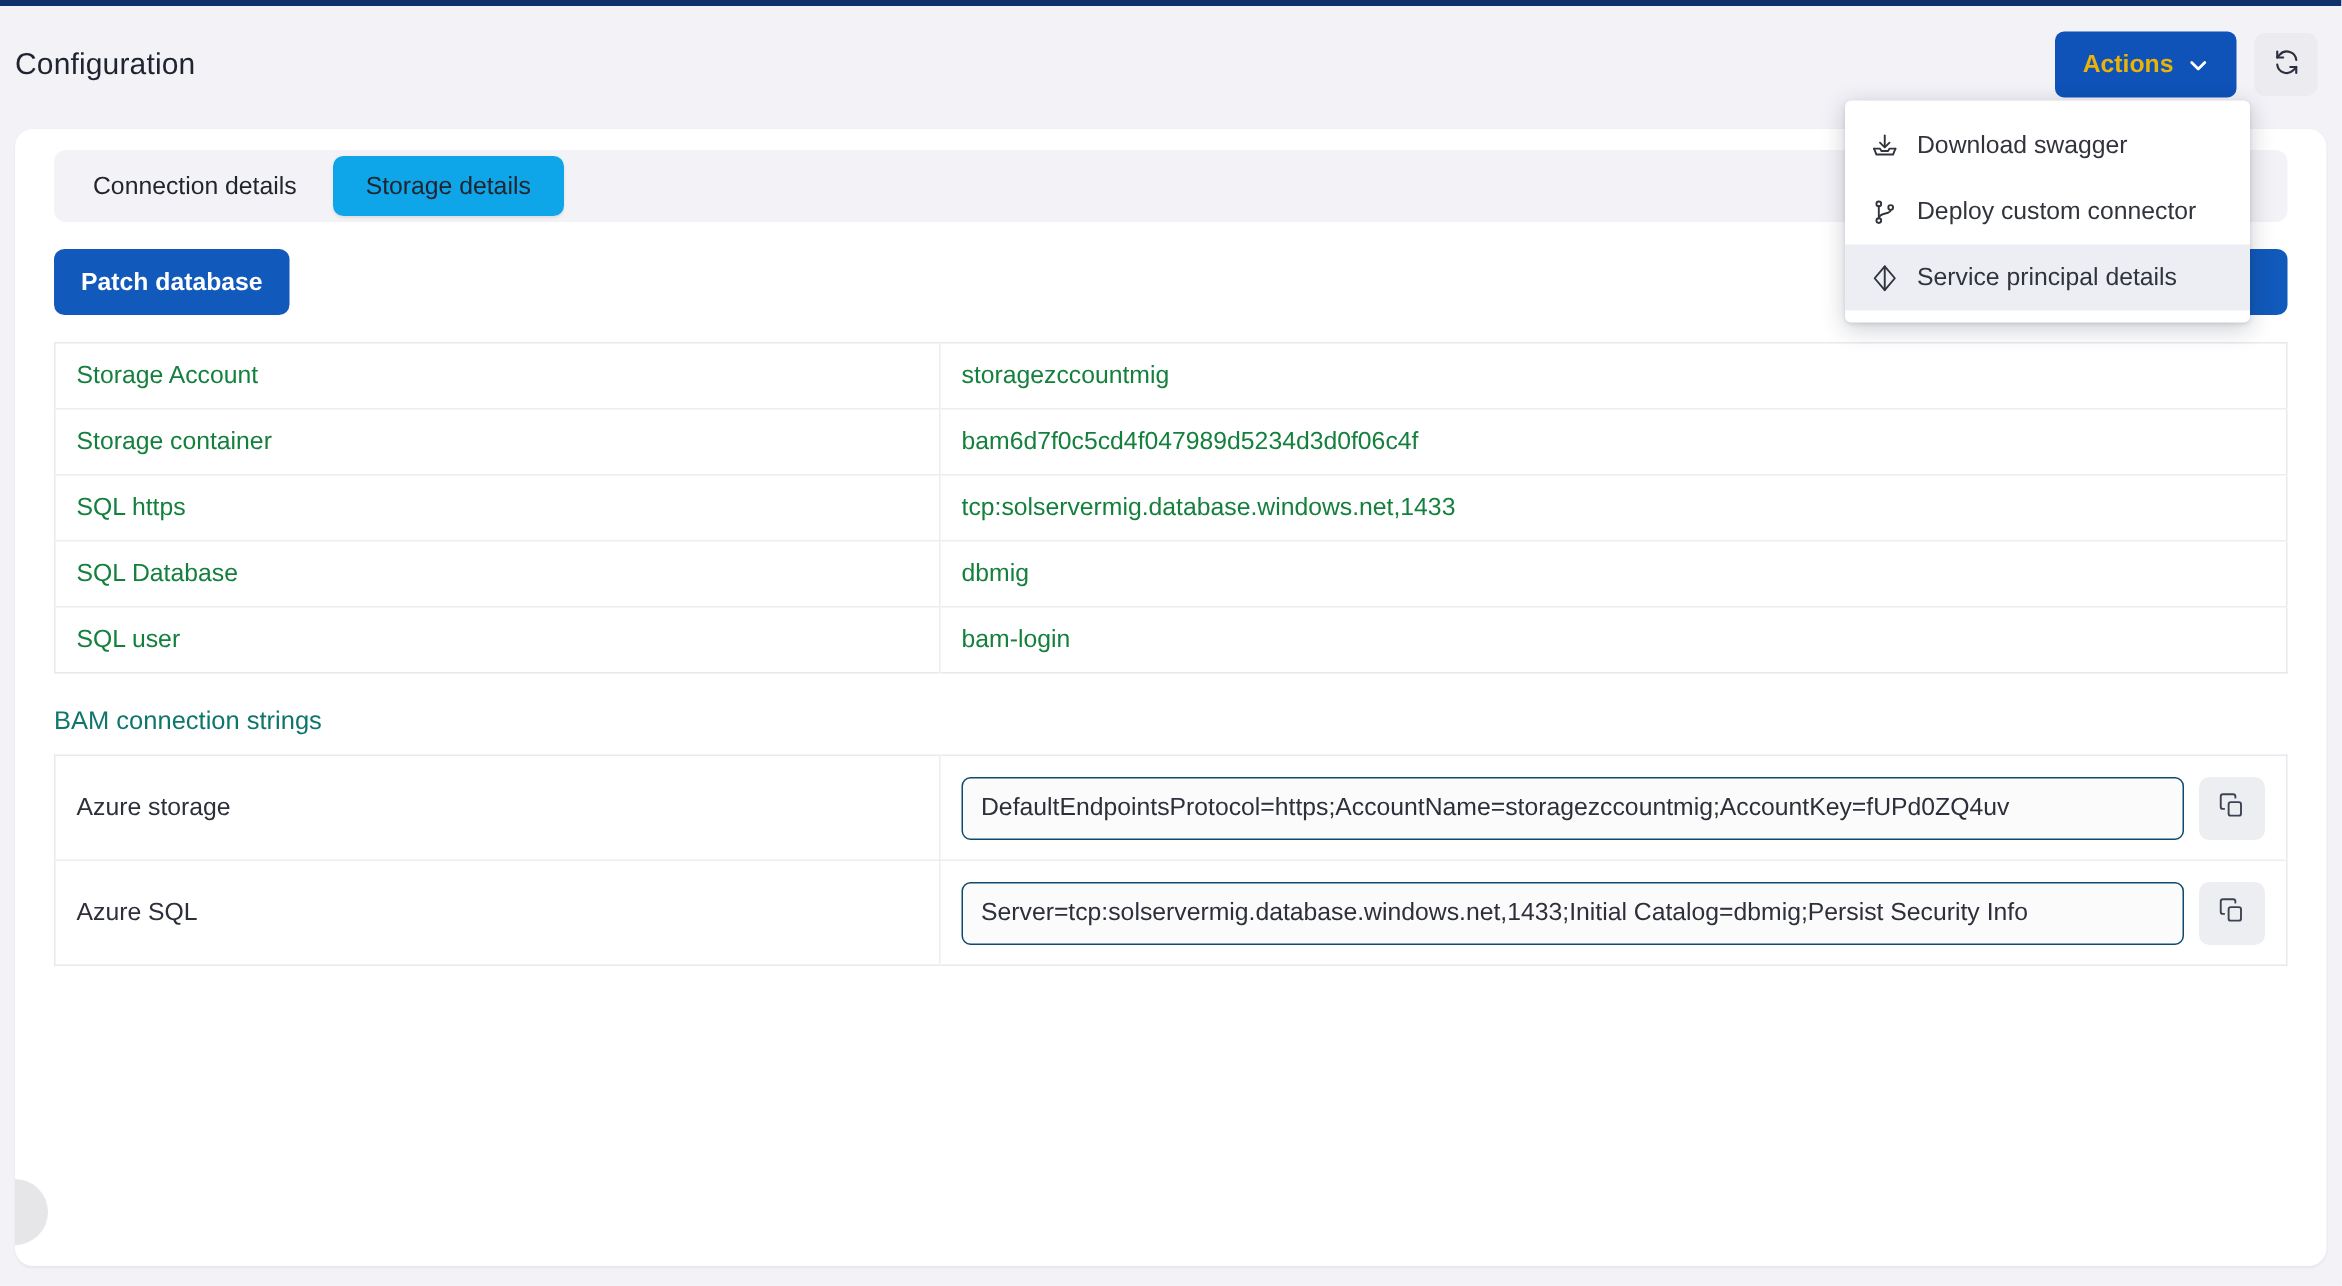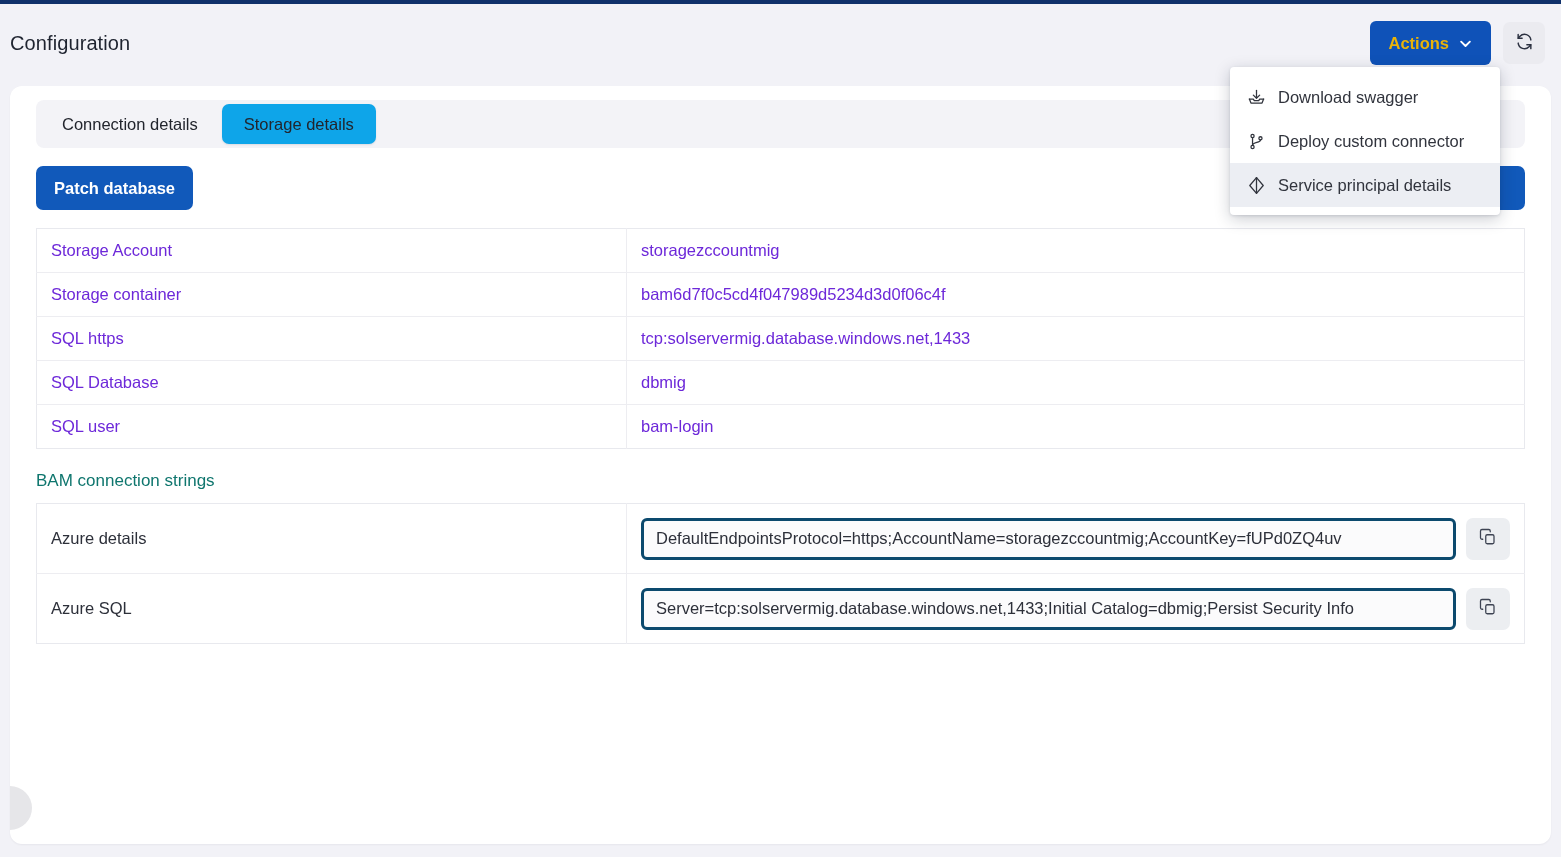--- a/index.html
+++ b/index.html
@@ -170,21 +170,21 @@
     width: 1489px;
     border: 1px solid #e8e9ee;
     border-radius: 2px;
     border-collapse: collapse;
     table-layout: fixed;
   }
   .kv-table tr { border-bottom: 1px solid #ededf1; }
   .kv-table tr:last-child { border-bottom: none; }
   .kv-table td {
     font-size: 16.5px;
-    color: #6d28d9;
+    color: #15803d;
     padding: 0 14px;
     height: 44px;
     vertical-align: middle;
     overflow: hidden;
     white-space: nowrap;
   }
   .kv-table td.k {
     width: 590px;
     border-right: 1px solid #ededf1;
   }
@@ -217,21 +217,21 @@
     border-right: 1px solid #ededf1;
   }
   .cs-field-wrap {
     display: flex;
     align-items: center;
     gap: 10px;
   }
   .cs-input {
     flex: 1 1 auto;
     height: 42px;
-    border: 3px solid #0c4a6e;
+    border: 1px solid #0c4a6e;
     border-radius: 6px;
     background: #fbfbfc;
     font-family: inherit;
     font-size: 16.5px;
     color: #2d303a;
     padding: 0 12px;
     min-width: 0;
   }
   .copy-btn {
     flex: 0 0 auto;
@@ -327,21 +327,21 @@
             <td class="v">bam-login</td>
           </tr>
         </tbody>
       </table>
 
       <div class="section-title">BAM connection strings</div>
 
       <table class="cs-table">
         <tbody>
           <tr>
-            <td class="k">Azure details</td>
+            <td class="k">Azure storage</td>
             <td>
               <div class="cs-field-wrap">
                 <input class="cs-input" type="text" readonly="" value="DefaultEndpointsProtocol=https;AccountName=storagezccountmig;AccountKey=fUPd0ZQ4uv" style="">
                 <button class="copy-btn">
                   <span>
                     <svg width="18" height="18" viewBox="0 0 24 24" fill="none" stroke="#3d4352" stroke-width="1.7" stroke-linecap="round" stroke-linejoin="round">
                       <rect x="9" y="9" width="11" height="12" rx="2"></rect>
                       <path d="M5 15H4a2 2 0 0 1-2-2V4a2 2 0 0 1 2-2h9a2 2 0 0 1 2 2v1"></path>
                     </svg>
                   </span>

